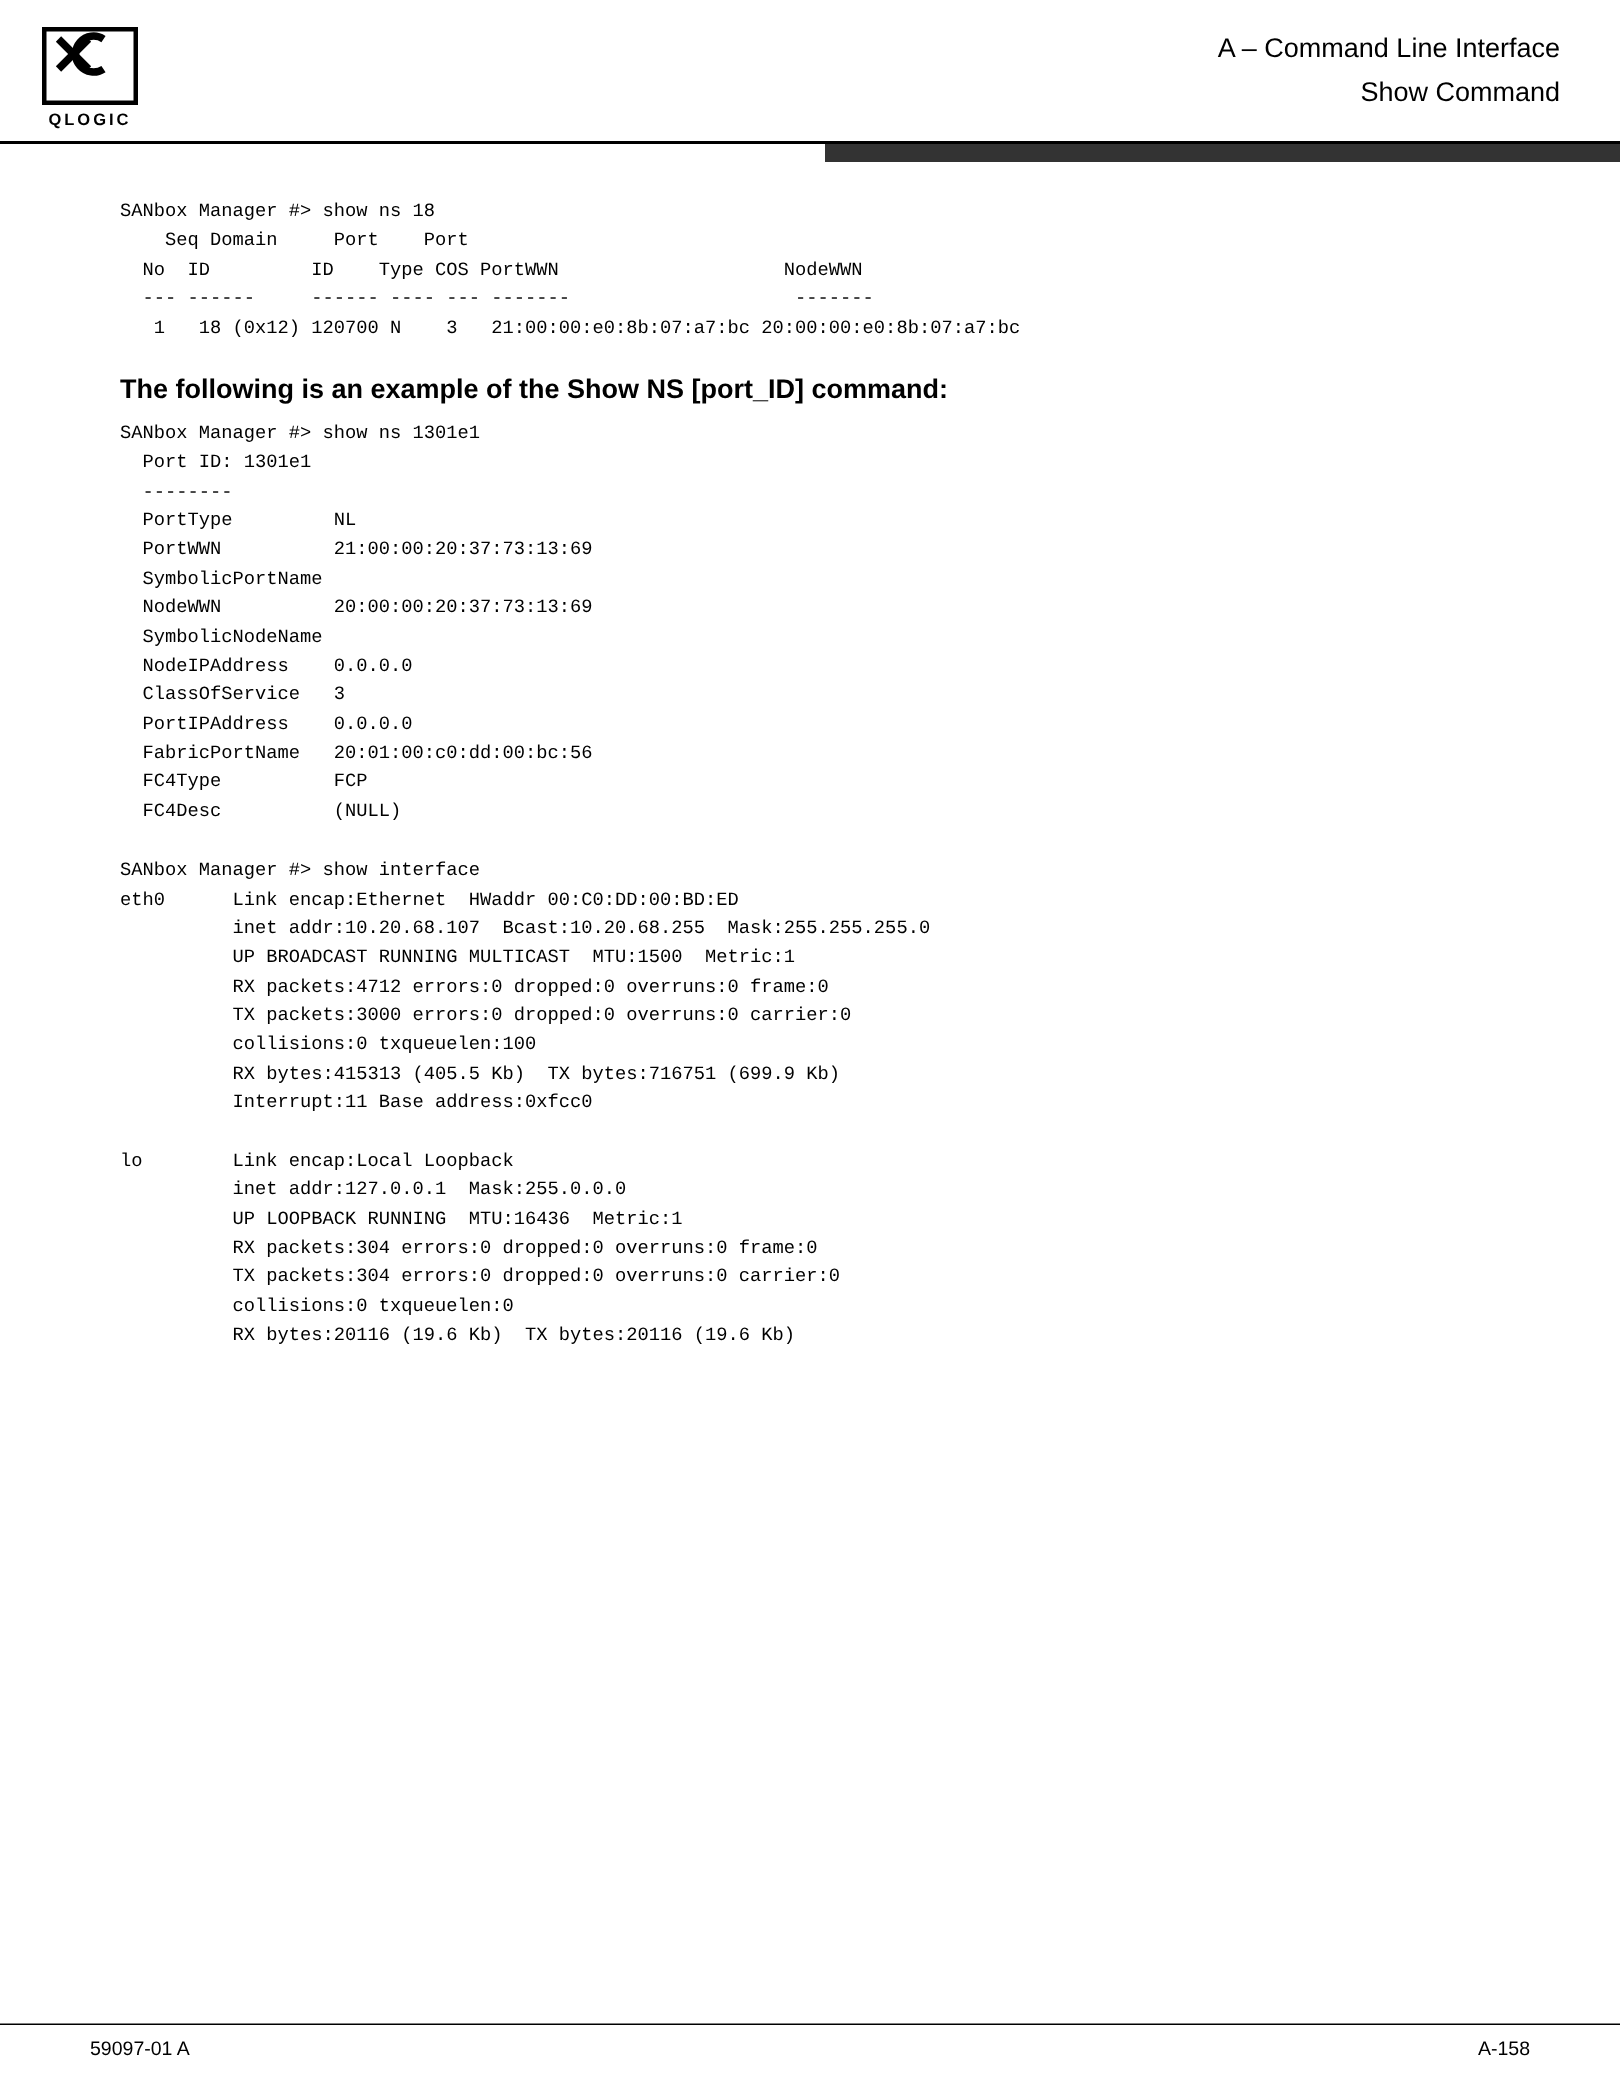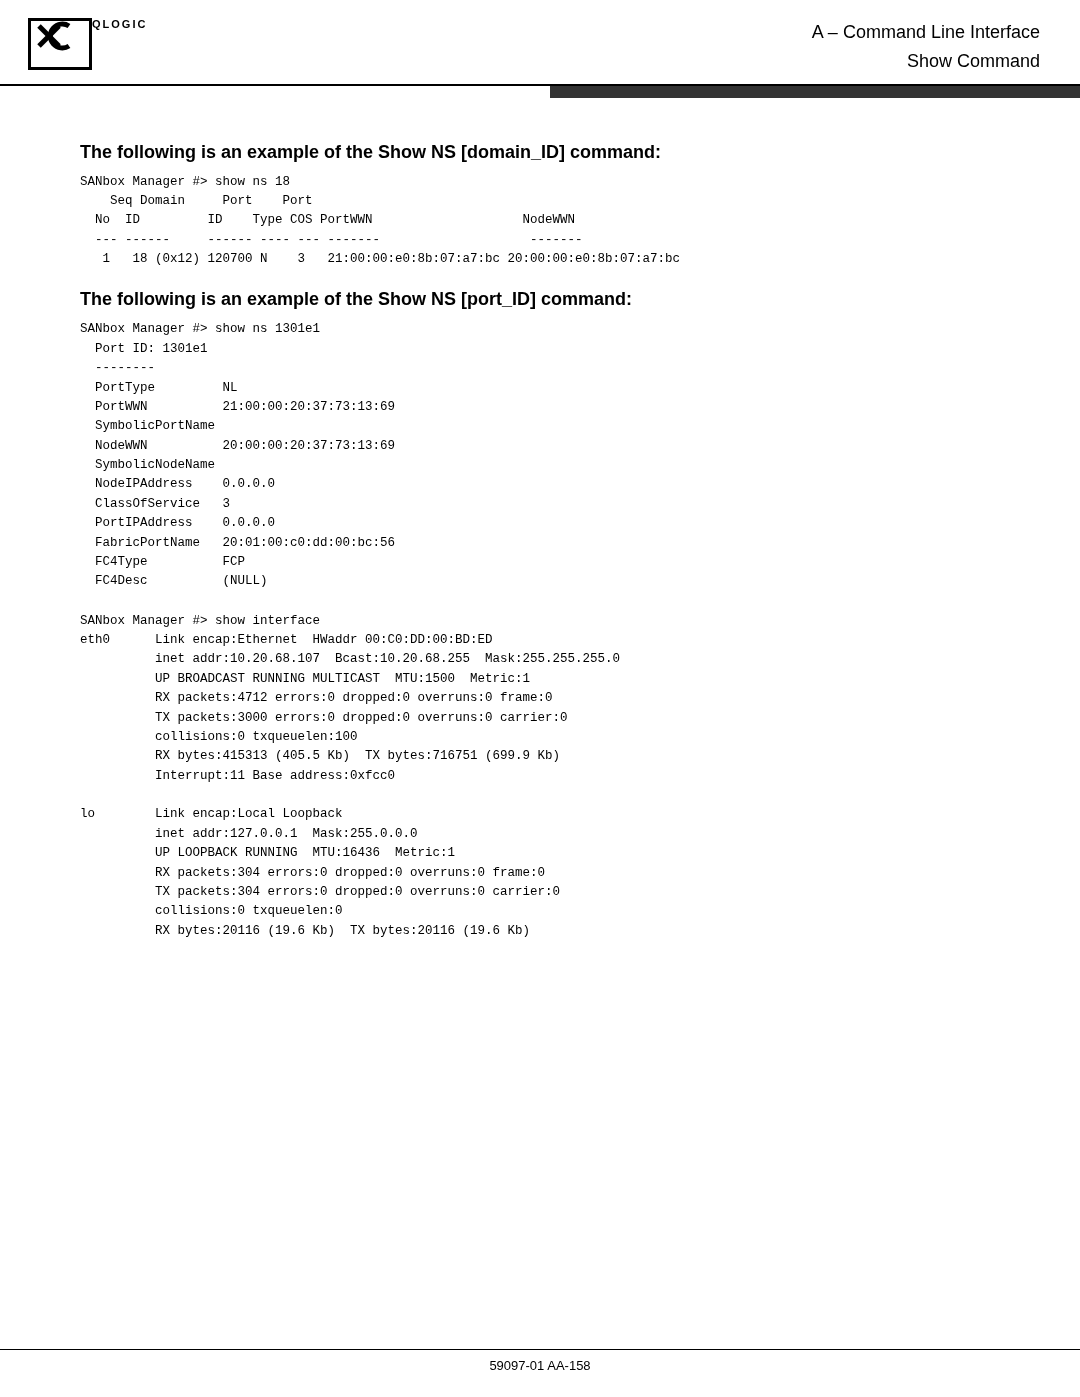--- a/index.html
+++ b/index.html
@@ -19,22 +19,22 @@
       display: flex;
       justify-content: space-between;
       align-items: flex-start;
       padding: 18px 40px 0 28px;
       border-bottom: 2px solid #000;
       padding-bottom: 8px;
     }
 
     .logo-area {
       display: flex;
-      flex-direction: row;
-      align-items: flex-start;
+      flex-direction: column;
+      align-items: center;
     }
 
     .logo-box {
       width: 64px;
       height: 52px;
       border: 3px solid #000;
       display: flex;
       align-items: center;
       justify-content: center;
       margin-bottom: 4px;
@@ -84,21 +84,21 @@
       margin-bottom: 20px;
     }
 
     
     .footer {
       position: absolute;
       bottom: 24px;
       left: 0;
       right: 0;
       display: flex;
-      justify-content: center;
+      justify-content: space-between;
       padding: 0 60px;
       font-size: 13px;
       border-top: 1px solid #000;
       padding-top: 8px;
     }
   </style>
 </head>
 <body>
 
 <div class="header">
@@ -118,21 +118,20 @@
     <div>A – Command Line Interface</div>
     <div>Show Command</div>
   </div>
 </div>
 
 <div class="dark-bar"></div>
 
 <div class="content">
 
   <div>
-    <div class="section-heading">The following is an example of the Show NS [domain_ID] command:</div>
     <div class="code-block">SANbox Manager #&gt; show ns 18
     Seq Domain     Port    Port
   No  ID         ID    Type COS PortWWN                    NodeWWN
   --- ------     ------ ---- --- -------                    -------
    1   18 (0x12) 120700 N    3   21:00:00:e0:8b:07:a7:bc 20:00:00:e0:8b:07:a7:bc</div>
   </div>
 
   <div>
     <div class="section-heading">The following is an example of the Show NS [port_ID] command:</div>
     <div class="code-block">SANbox Manager #&gt; show ns 1301e1

